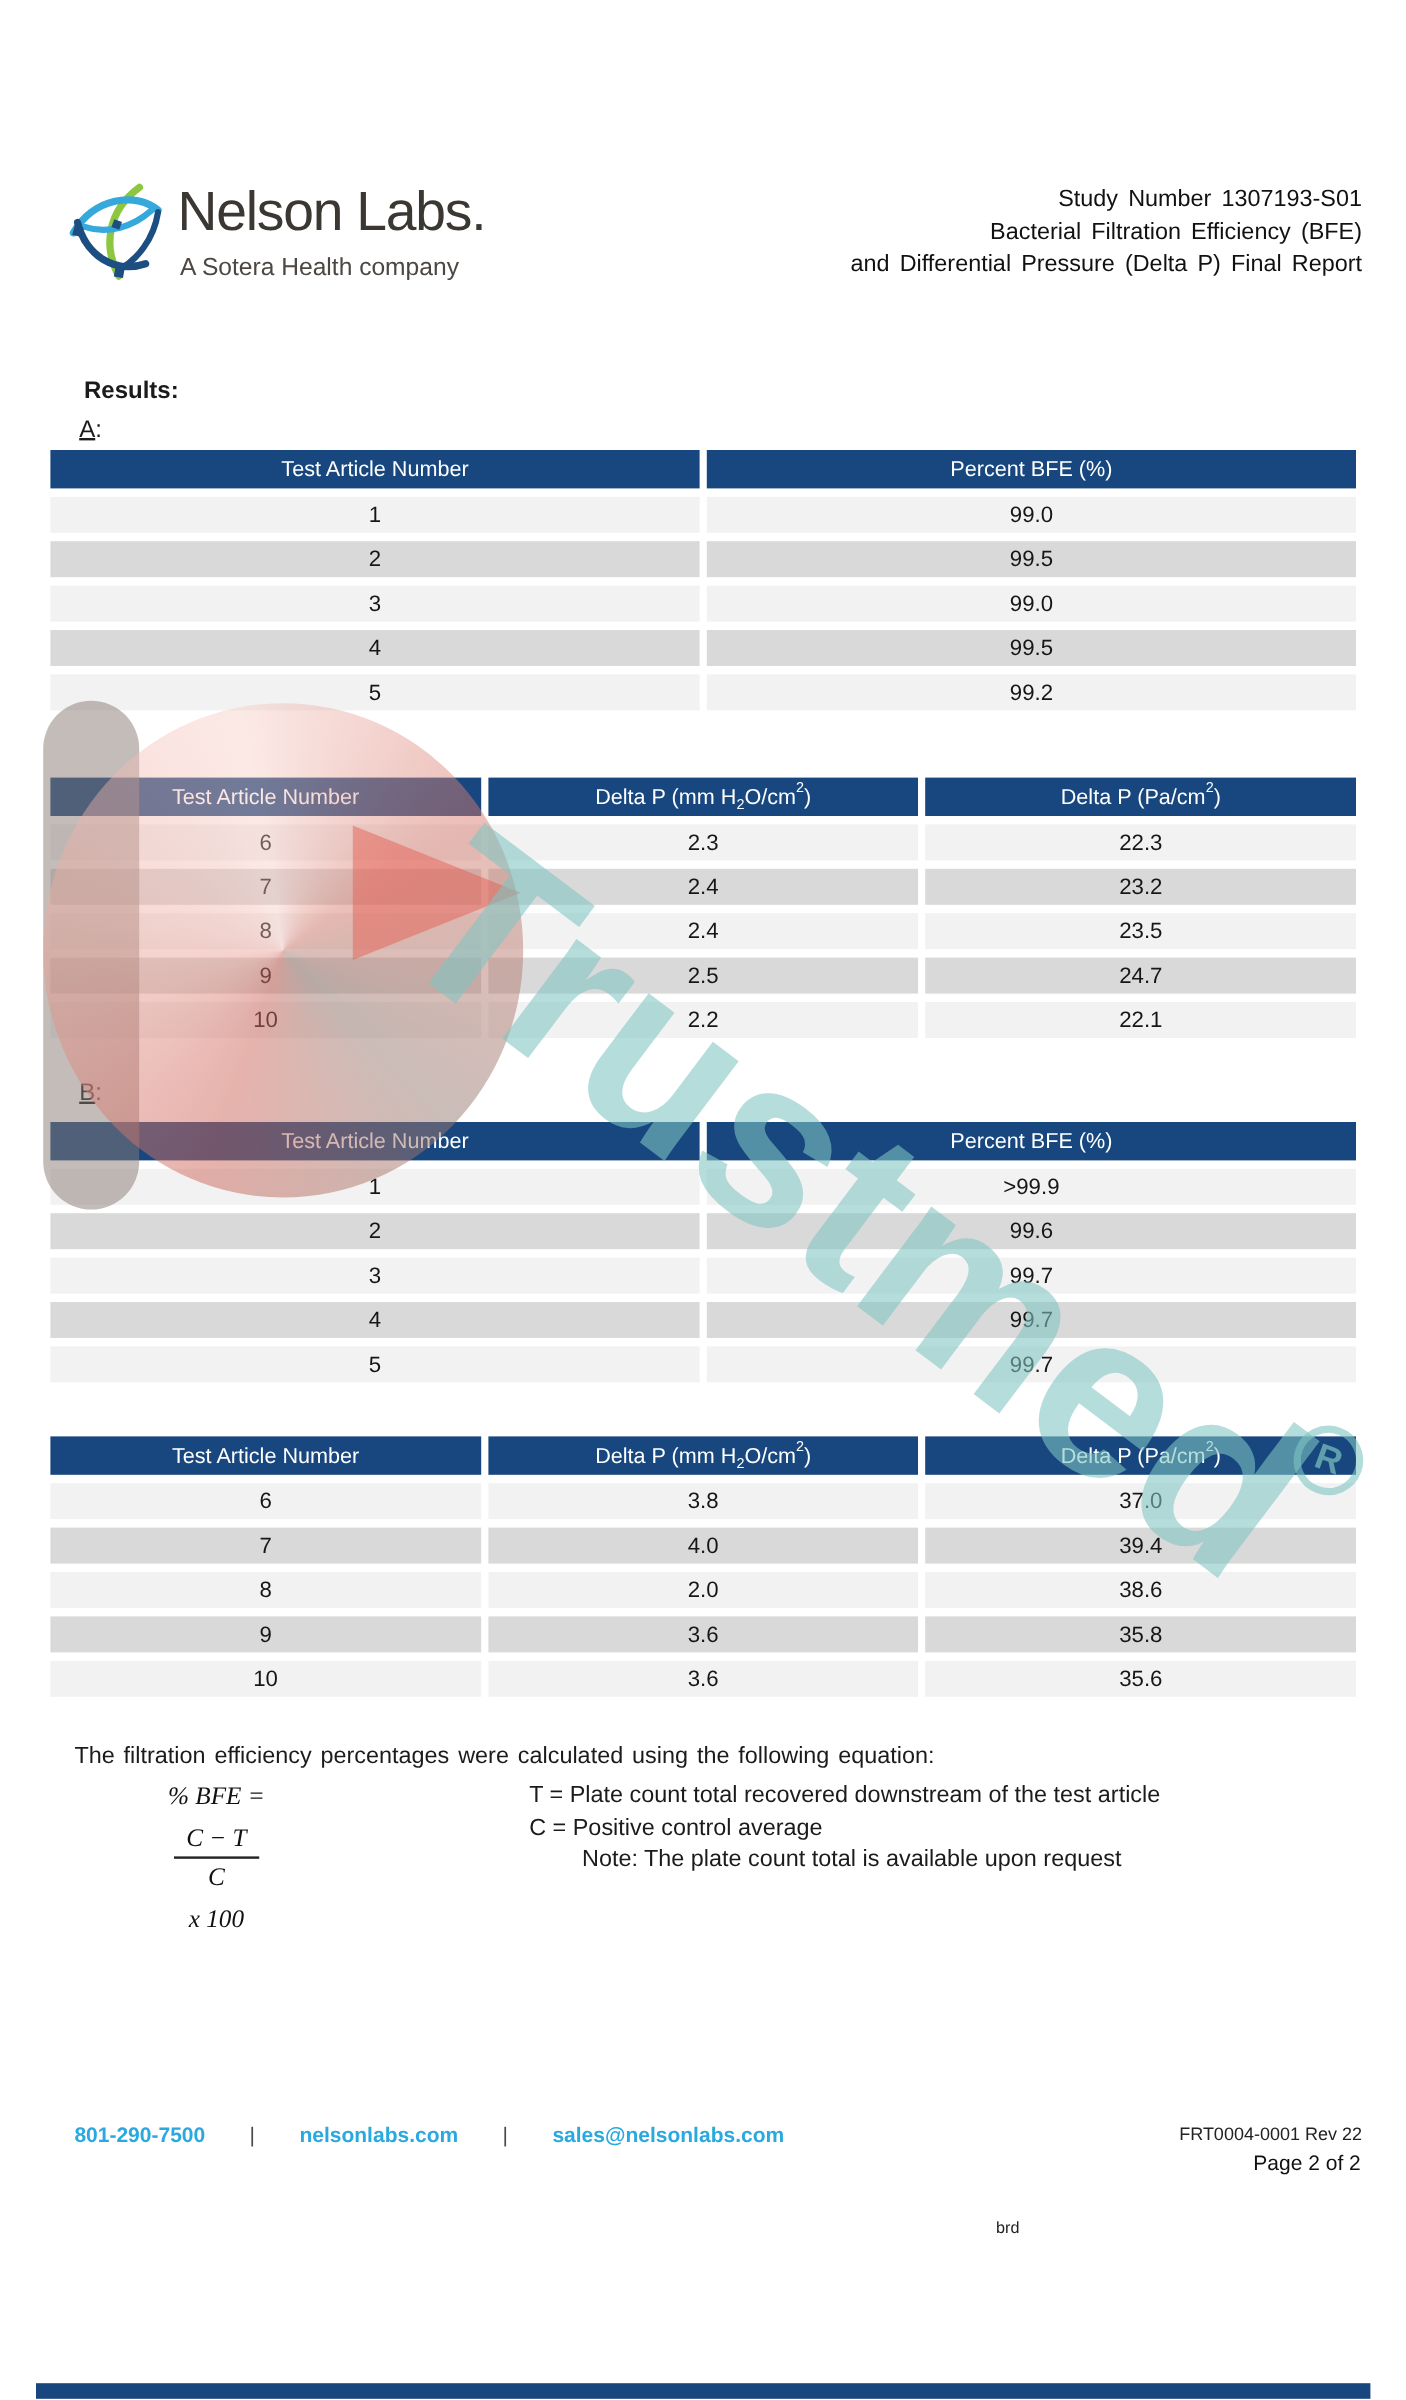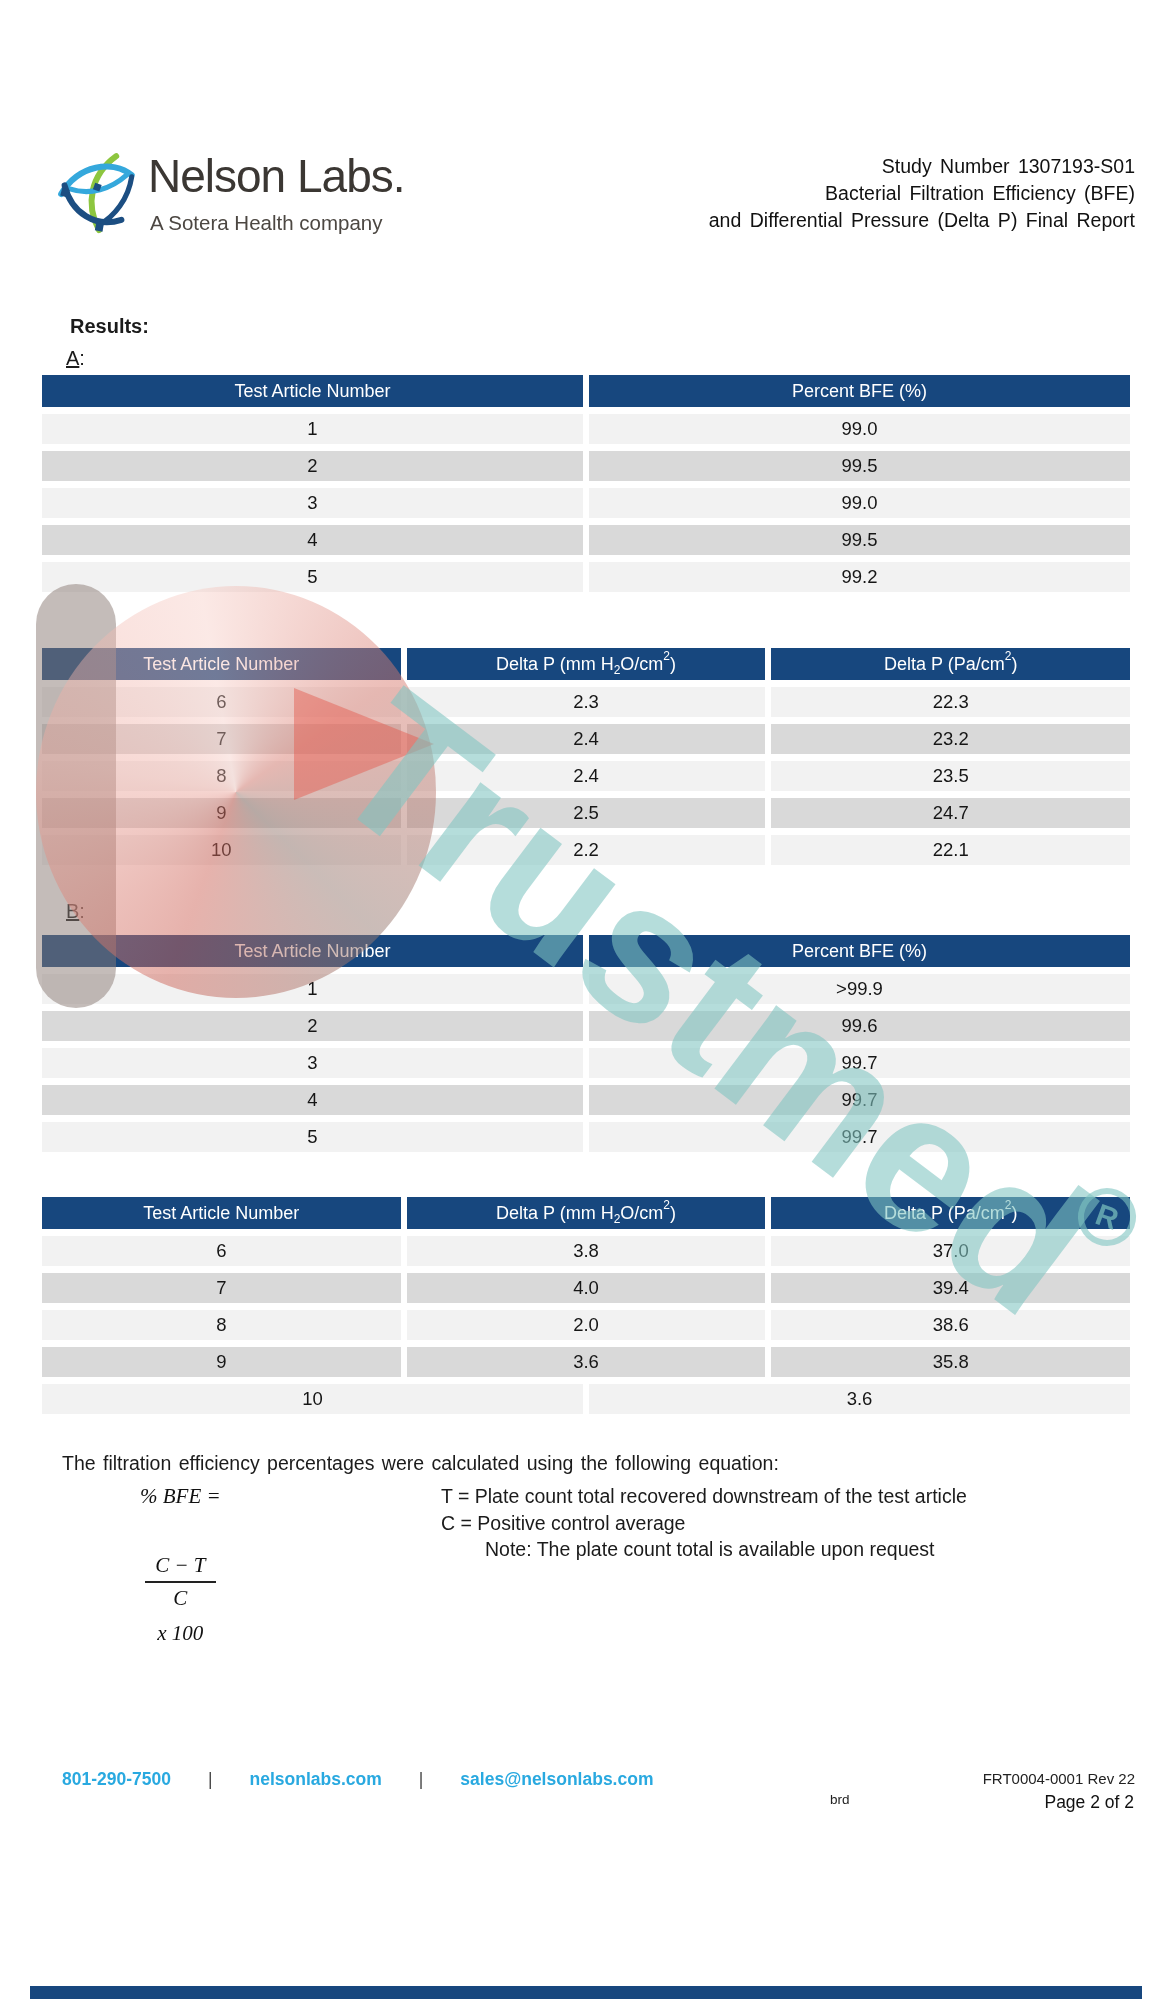--- a/index.html
+++ b/index.html
@@ -27,31 +27,31 @@
   .cell{height:30px;flex:1;display:flex;align-items:center;justify-content:center;font-size:18.5px;color:#161616;}
   .row-light .cell{background:#F2F2F2;}
   .row-dark  .cell{background:#D9D9D9;}
   sub.u2{font-size:12px;align-self:flex-end;margin-bottom:3px;}
   sup.u2{font-size:12px;align-self:flex-start;margin-top:1px;}
 
   
   .eq-intro{position:absolute;left:62px;top:1452px;font-size:19.5px;word-spacing:2px;}
   .formula{position:absolute;left:140px;top:1484px;display:flex;align-items:center;gap:10px;
            font-family:"Liberation Serif", serif;font-style:italic;font-size:21px;color:#111;flex-direction:column;}
-  .frac{display:inline-flex;flex-direction:column;align-items:center;margin-top:34px;}
+  .frac{display:inline-flex;flex-direction:column;align-items:center;}
   .frac .num{padding:0 10px 3px 10px;}
   .frac .den{border-top:2px solid #222;padding:3px 10px 0 10px;align-self:stretch;text-align:center;}
   .defs{position:absolute;left:441px;top:1483px;font-size:19.5px;line-height:26.5px;}
   .defs .note{padding-left:44px;}
 
   
   .footer-contact{position:absolute;left:62px;top:1769px;display:flex;gap:37px;align-items:flex-start;
                   font-size:17.5px;font-weight:bold;color:#29A9E0;}
   .footer-contact .sep{color:#4a4a4a;font-weight:normal;}
-  .footer-brd{position:absolute;left:830px;top:1792px;font-size:13.5px;color:#222;}
+  .footer-brd{position:absolute;left:830px;top:1849px;font-size:13.5px;color:#222;}
   .footer-doc{position:absolute;right:37px;top:1770px;font-size:15px;color:#222;}
   .footer-page{position:absolute;right:38px;top:1792px;font-size:17.5px;color:#111;}
   .bottom-bar{position:absolute;left:30px;top:1986px;width:1112px;height:13px;background:#17477E;}
 
   
   .wm{pointer-events:none;}
   .wm-red{position:absolute;left:36px;top:556px;width:440px;height:470px;}
   .wm-circle{position:absolute;left:0;top:30px;width:400px;height:412px;border-radius:50%;
      background:conic-gradient(from 200deg at 50% 50%,
        rgba(206,102,90,0.50), rgba(238,170,160,0.45) 80deg, rgba(246,200,192,0.40) 150deg,
@@ -225,20 +225,21 @@
         <div class="cell">38.6</div>
       </div>
     <div class="trow row-dark">
         <div class="cell">9</div>
         <div class="cell">3.6</div>
         <div class="cell">35.8</div>
       </div>
     <div class="trow row-light">
         <div class="cell">10</div>
         <div class="cell">3.6</div>
+        <div class="cell">35.6</div>
       </div>
   </div>
 
   <div class="eq-intro">The filtration efficiency percentages were calculated using the following equation:</div>
   <div class="formula">
     <span>% BFE =</span>
     <span class="frac">
       <span class="num">C − T</span>
       <span class="den">C</span>
     </span>

